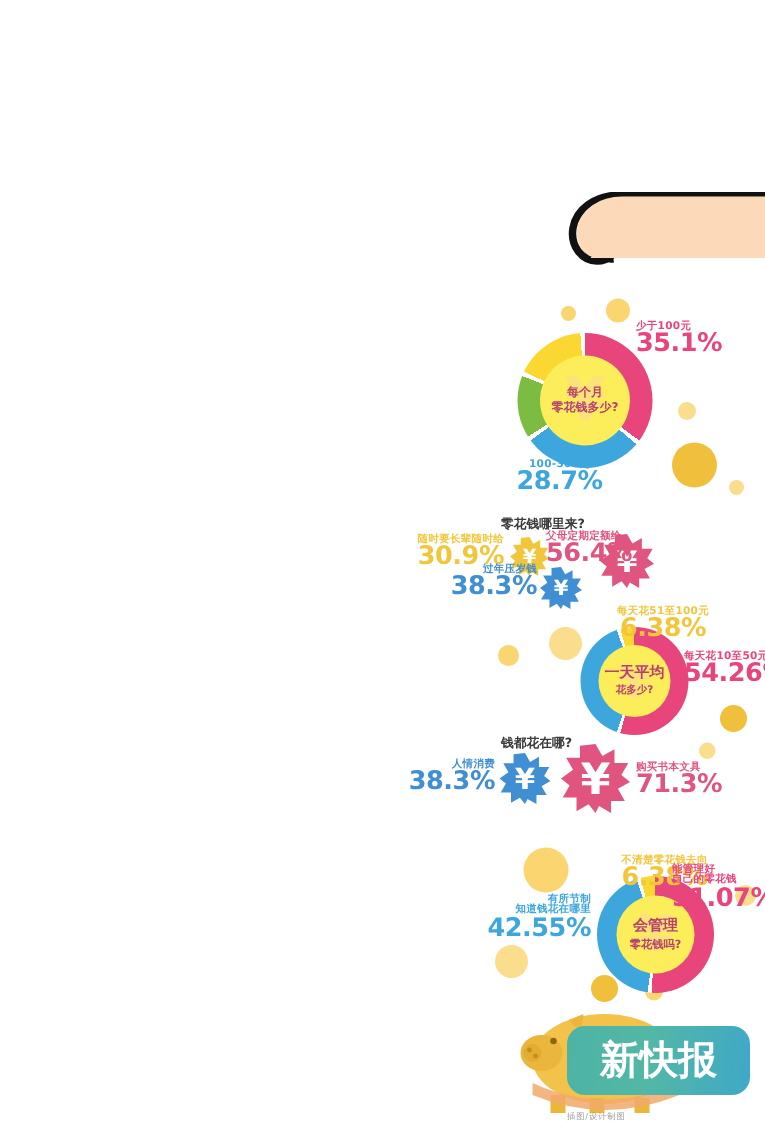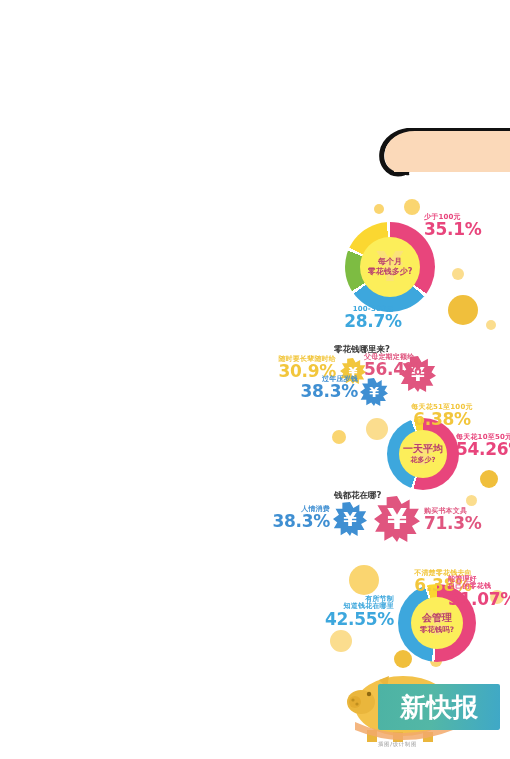--- a/index.html
+++ b/index.html
@@ -56,21 +56,21 @@
 
   
   .badge{position:absolute;display:flex;align-items:center;justify-content:center;}
   .badge svg{display:block;}
 
   
   .piggy{position:absolute;left:345px;top:672px;width:120px;height:72px;}
   .logo{
     position:absolute;left:378px;top:684px;width:122px;height:46px;
     background:linear-gradient(95deg,#4db3a4 0%,#53b7a6 45%,#3fa8c7 100%);
-    border-radius:2px;display:flex;align-items:center;justify-content:center;
+    border-radius:12px;display:flex;align-items:center;justify-content:center;
     gap:2px;
   }
   .logo span{
     color:#ffffff;font-size:26px;font-weight:bold;line-height:1;
     font-family:"DejaVu Sans","Liberation Sans",sans-serif;
   }
   .credit{
     position:absolute;left:378px;top:741px;font-size:5.5px;color:#9a9a9a;
     letter-spacing:.6px;
   }

